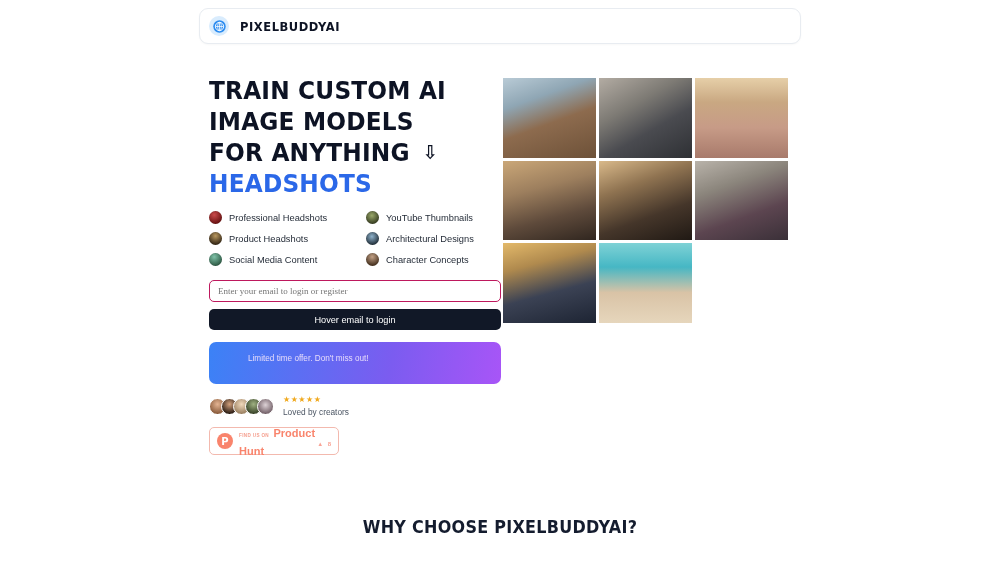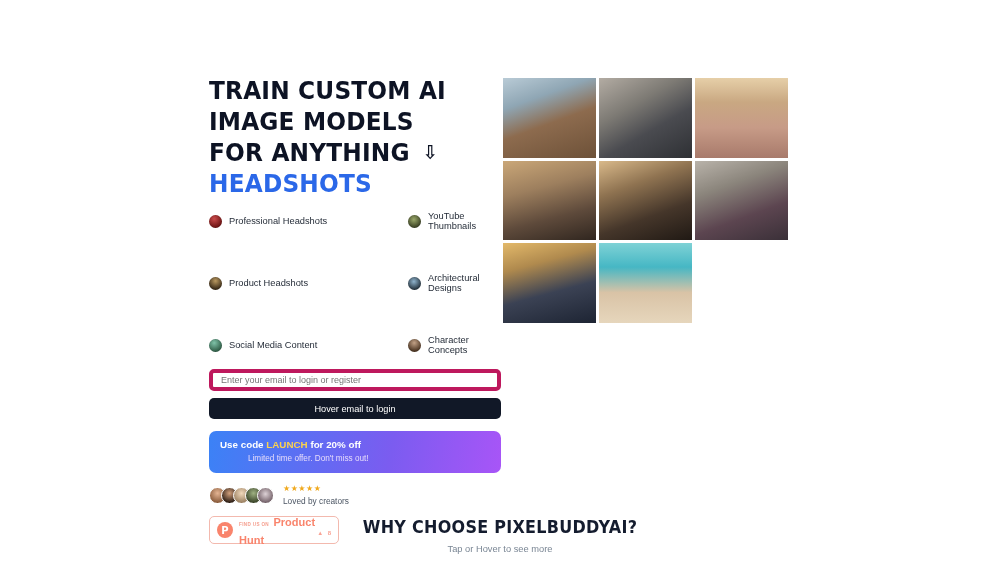--- a/index.html
+++ b/index.html
@@ -38,35 +38,35 @@
   .down-arrow { font-size:19px; margin-left:14px; line-height:1; color:#0d1324; }
   .headline .accent { color:#2b68e8; display:block; }
 
   .sub-copy {
     margin-top:15px; font-size:9.4px; color:#6b7280; line-height:14px;
   }
 
   
   .features {
     margin-top:12px; display:grid; grid-template-columns:157px 1fr;
-    row-gap:8px; column-gap:0;gap:42px;
+    row-gap:8px; column-gap:0;
   }
   .feature { display:flex; align-items:center; }
   .feature-thumb {
     width:13px; height:13px; border-radius:50%; flex:none; margin-right:7px;
     box-shadow:0 0 0 .5px rgba(0,0,0,.12) inset;
   }
   .feature-label { font-size:9.3px; color:#1f2733; }
 
   
   .email-input {
     margin-top:14px; width:292px; height:22px;
-    border:4px solid #be185d; border-radius:5px;
+    border:1px solid #be185d; border-radius:5px;
     font-size:9px; color:#9aa3ad; padding:0 8px;
-    font-family:Liberation Sans, sans-serif; background:#fff; outline:none;
+    font-family:Liberation Serif, serif; background:#fff; outline:none;
   }
   .login-btn {
     margin-top:7px; width:292px; height:21px;
     background:#111827; color:#ffffff; border:none; border-radius:5px;
     font-size:9.2px; font-family:"Liberation Sans", sans-serif; cursor:pointer;
   }
 
   
   .promo {
     margin-top:12px; width:292px; height:42px; border-radius:7px;
@@ -123,20 +123,32 @@
     font-size:17px; color:#141c2e; letter-spacing:.3px;
     transform:scaleX(.94);
   }
   .why-sub { margin-top:7px; font-size:9.3px; color:#7a8694; }
 </style>
 </head>
 <body>
 
 <div class="page">
 
+  <div class="header-bar">
+    <span class="logo-icon">
+      <svg width="15" height="15" viewBox="0 0 24 24">
+        <circle cx="12" cy="12" r="10" fill="#2b8cf0"></circle>
+        <circle cx="12" cy="12" r="6.6" fill="none" stroke="#ffffff" stroke-width="1.5"></circle>
+        <ellipse cx="12" cy="12" rx="3" ry="6.6" fill="none" stroke="#ffffff" stroke-width="1.2"></ellipse>
+        <line x1="5.4" y1="12" x2="18.6" y2="12" stroke="#ffffff" stroke-width="1.2"></line>
+        <line x1="12" y1="5.4" x2="12" y2="18.6" stroke="#ffffff" stroke-width="1.2"></line>
+      </svg>
+    </span>
+    <span class="brand-name">PIXELBUDDYAI</span>
+  </div>
 
   <div class="hero-left">
 
     <h1 class="headline">
       <div class="row">
           <span>TRAIN CUSTOM AI</span>
         </div>
       <div class="row">
           <span>IMAGE MODELS</span>
         </div>
@@ -174,23 +186,20 @@
         <span class="feature-label">Character Concepts</span>
       </div>
     </div>
 
     <input class="email-input" type="email" placeholder="Enter your email to login or register" style="">
 
     <button class="login-btn">Hover email to login</button>
 
     
     <div class="promo">
-      <div class="promo-title">
-        <span>Use code </span><span class="code">LAUNCH</span><span> for 20% off</span>
-      </div>
       <div class="promo-sub">Limited time offer. Don't miss out!</div>
     </div>
 
     
     <div class="social">
       <div class="avatars">
         <span class="avatar" style="background:radial-gradient(circle at 50% 35%,#e4b493,#8a5c3c 75%)"></span>
         <span class="avatar" style="background:radial-gradient(circle at 50% 35%,#d2a07c,#2b1d14 75%)"></span>
         <span class="avatar" style="background:radial-gradient(circle at 50% 35%,#f0d8bb,#9c8263 75%)"></span>
         <span class="avatar" style="background:radial-gradient(circle at 50% 35%,#9fb182,#3a4429 75%)"></span>
@@ -222,16 +231,15 @@
     <div class="tile" style="background:linear-gradient(180deg,#e6cfa8 0%,#c9a882 30%,#c79b87 62%,#a87a6b 100%)"></div>
     <div class="tile" style="background:linear-gradient(165deg,#caa778 0%,#9d7f5e 35%,#5e4a3b 68%,#30261f 100%)"></div>
     <div class="tile" style="background:linear-gradient(160deg,#d9b98a 0%,#8f7351 32%,#45362a 66%,#201914 100%)"></div>
     <div class="tile" style="background:linear-gradient(160deg,#b9b3aa 0%,#8b857c 32%,#5c4550 66%,#3a3038 100%)"></div>
     <div class="tile" style="background:linear-gradient(165deg,#e3b96a 0%,#b08a4e 28%,#3b4254 60%,#1d2433 100%)"></div>
     <div class="tile" style="background:linear-gradient(180deg,#7fd2d6 0%,#46b7c4 30%,#d9c3a6 62%,#e6d6bc 100%)"></div>
   </div>
 
   <div class="why-section">
     <div class="why-title">WHY CHOOSE PIXELBUDDYAI?</div>
-    <div class="why-sub">Tap or Hover to see more</div>
   </div>
 
 </div>
 
 </body></html>

